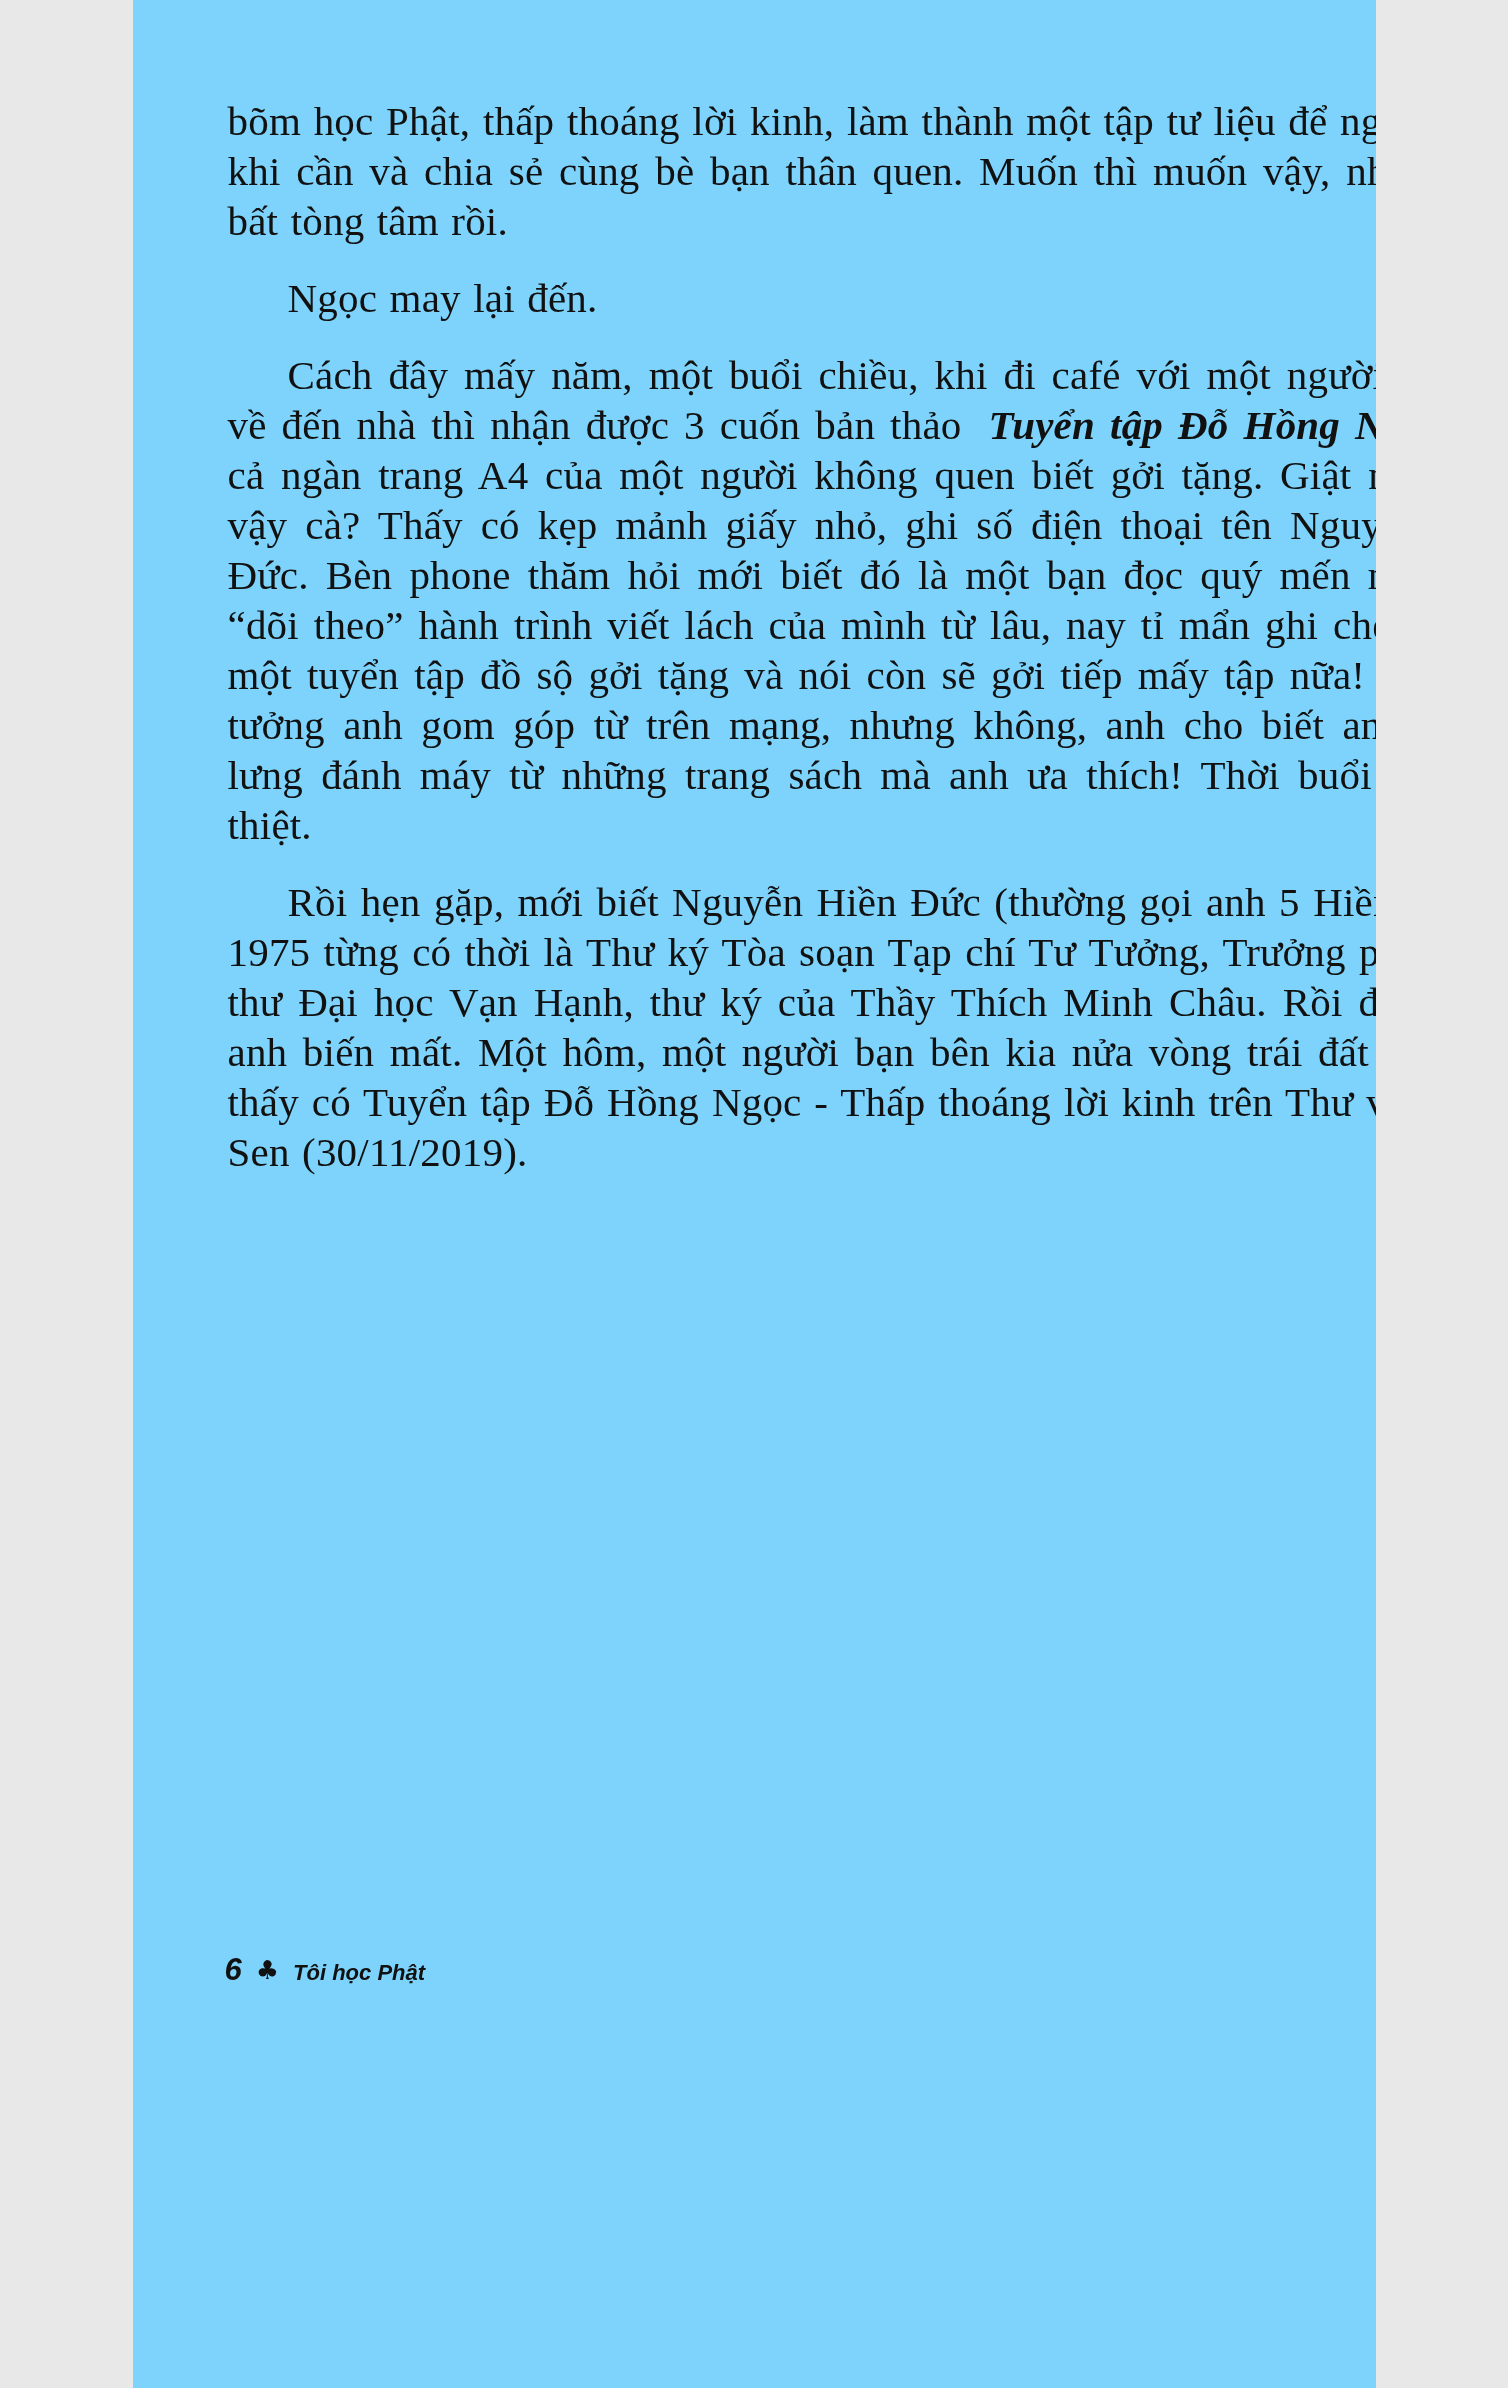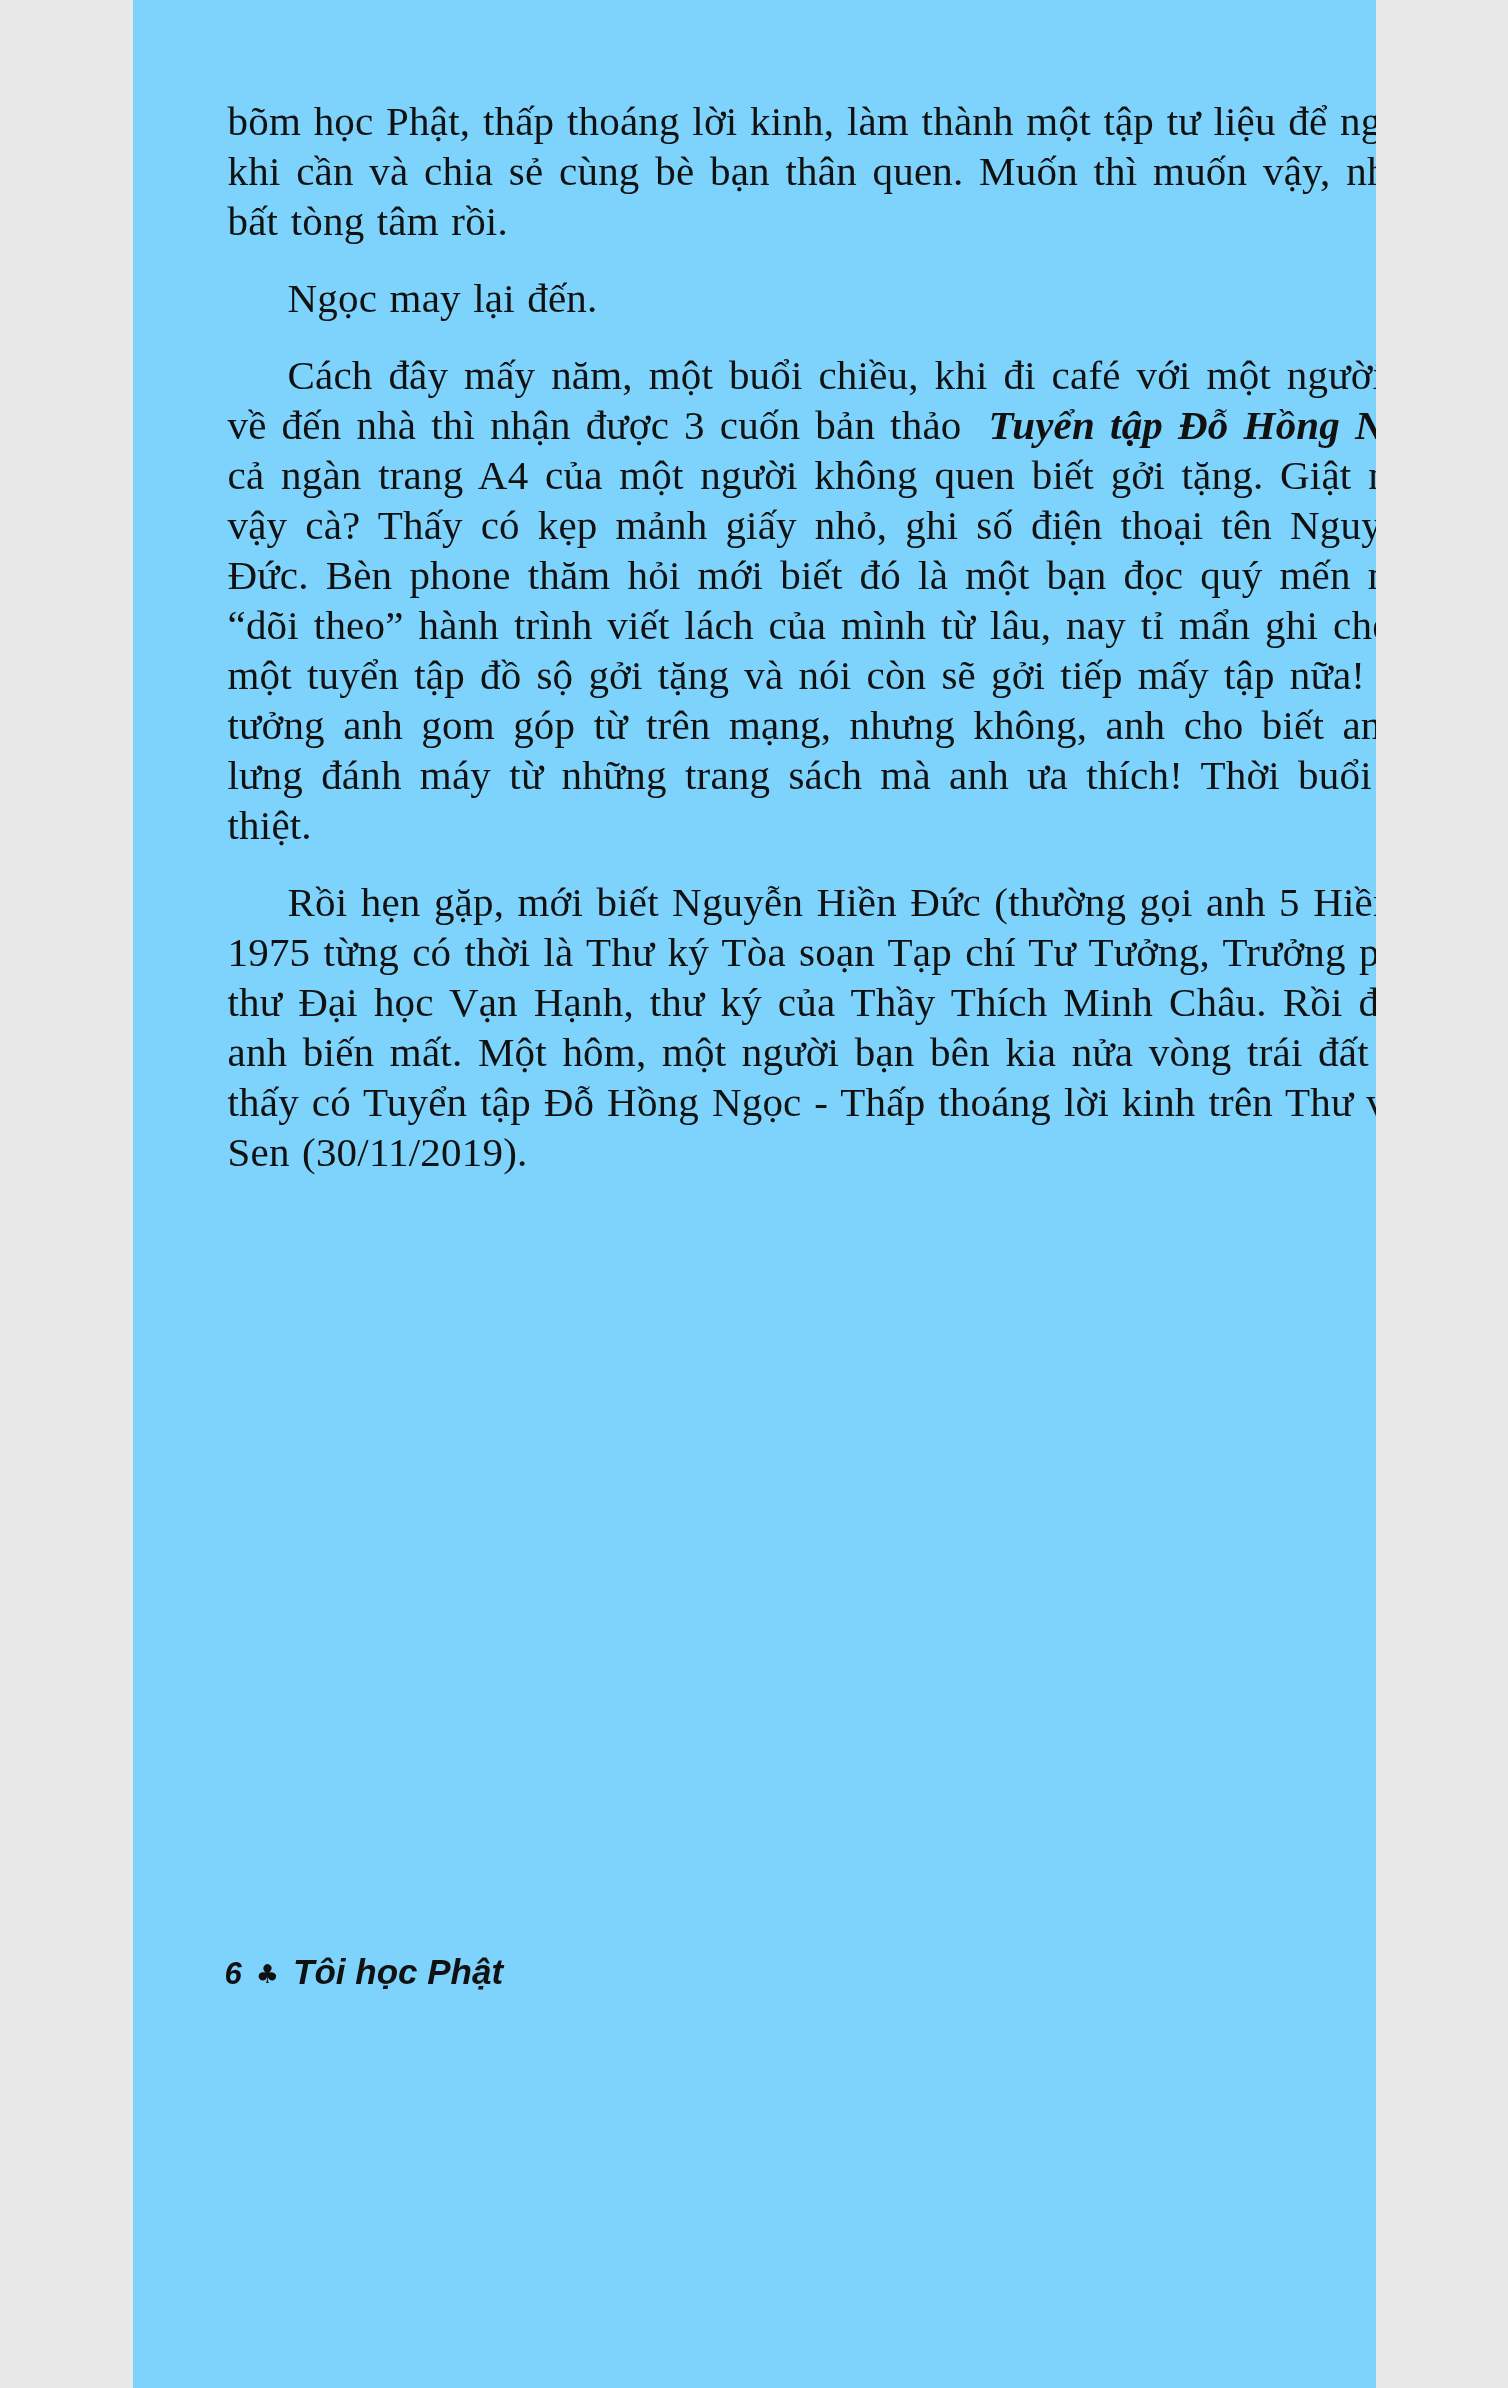--- a/index.html
+++ b/index.html
@@ -64,21 +64,21 @@
   .footer .club {
     font-family: "DejaVu Sans", sans-serif;
     font-size: 26px;
     position: relative;
     top: -1px;
   }
   .footer .book-title {
     font-family: "Liberation Sans", sans-serif;
     font-weight: bold;
     font-style: italic;
-    font-size: 35px;
+    font-size: 22px;
   }
 </style>
 </head>
 <body>
 
 <div class="page">
 
   <div class="text-block">
 
     <p class="para no-indent"><span>bõm học Phật, thấp thoáng lời kinh, làm thành một tập tư liệu để ngẫm ngợi khi cần và chia sẻ cùng bè bạn thân quen. Muốn thì muốn vậy, nhưng lực bất tòng tâm rồi.</span></p>

